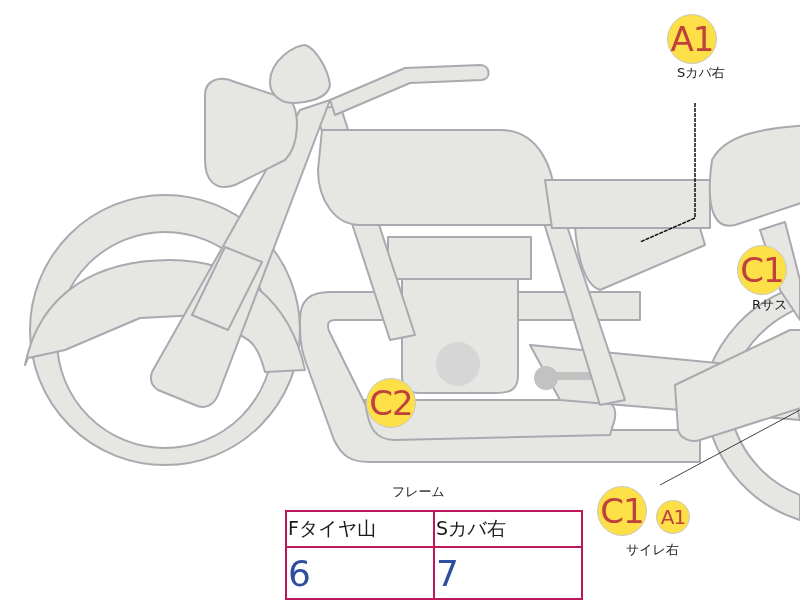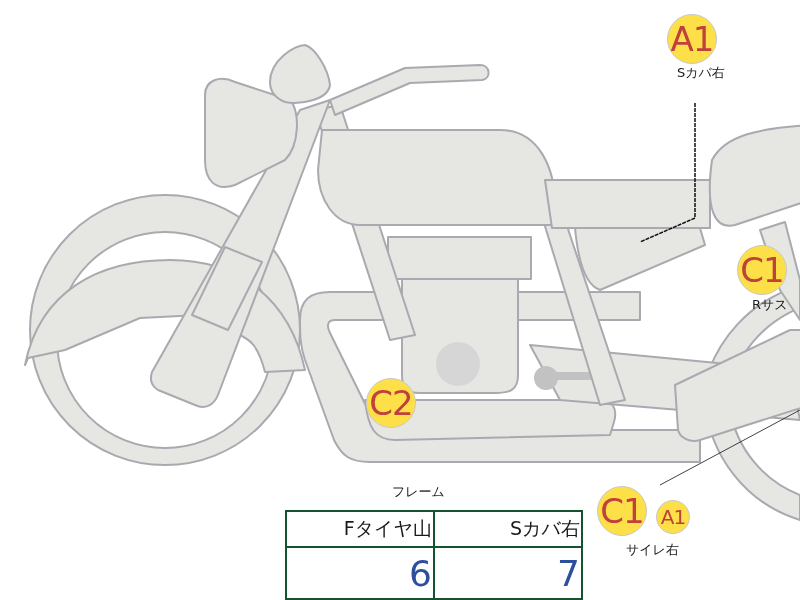--- a/index.html
+++ b/index.html
@@ -11,21 +11,21 @@
     .badge { position: absolute; border-radius: 50%; background: #fde047;
              border: 1.5px solid #c9c9c9; color: #c0403d; display: flex;
              align-items: center; justify-content: center; box-sizing: border-box;
              font-family: "DejaVu Sans", sans-serif; letter-spacing: -1px; }
     .badge.lg { width: 50px; height: 50px; font-size: 34px; }
     .badge.sm { width: 34px; height: 34px; font-size: 20px; }
     .label { position: absolute; font-size: 13px; color: #1a1a1a; white-space: nowrap;
              font-family: "DejaVu Sans", sans-serif; }
     #tread-table { position: absolute; left: 285px; top: 510px; border-collapse: collapse;
                    background: #fff; }
-    #tread-table td, #tread-table th { border: 2px solid #14532d; text-align: right; }
+    #tread-table td, #tread-table th { border: 2px solid #be185d; text-align: left; }
     #tread-table th { width: 144px; height: 32px; font-weight: normal; font-size: 19px; color: #1a1a1a; }
     #tread-table td { height: 48px; font-size: 36px; color: #2e4f9e; }
   </style>
 </head>
 <body>
 
 <svg id="bike" viewBox="0 0 800 600">
 
   <path class="part" d="M700,420 A140,140 0 0 1 830,280 L830,300 A120,120 0 0 0 725,425 Z"></path>
   <path class="part" d="M705,400 A135,135 0 0 0 800,520 L800,495 A112,112 0 0 1 730,410 Z"></path>

